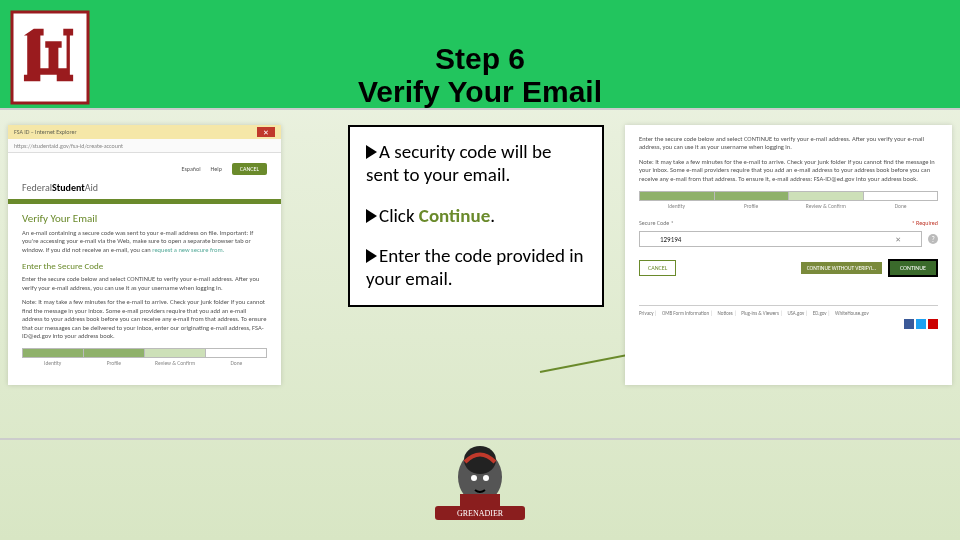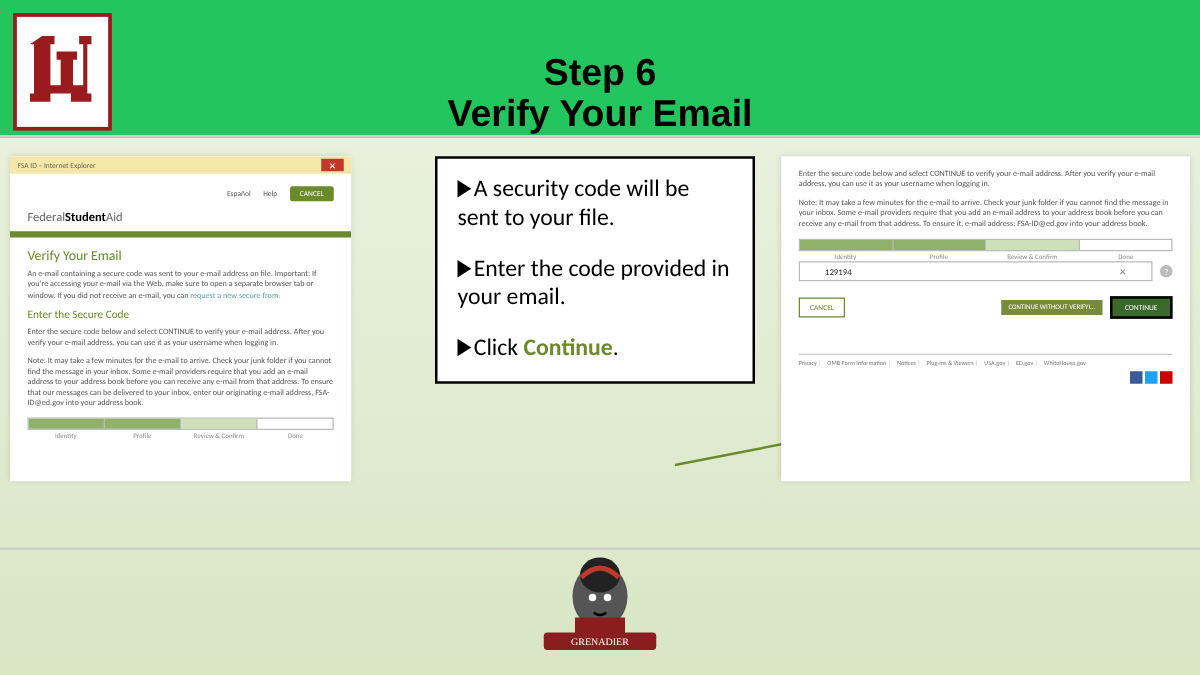--- a/index.html
+++ b/index.html
@@ -131,20 +131,23 @@
   </div>
 </div>
 
 <div class="content">
 
   <div class="left-panel">
     <div class="browser-bar">
       <span>FSA ID – Internet Explorer</span>
       <span class="close-btn">✕</span>
     </div>
+    <div class="url-bar">
+      <span>https://studentaid.gov/fsa-id/create-account</span>
+    </div>
     <div class="lp-body">
       <div class="top-links">
         <span>Español</span>
         <span>Help</span>
         <span class="cancel-chip">CANCEL</span>
       </div>
       <div class="fsa-logo">
         <span>Federal</span><b>Student</b><span>Aid</span>
       </div>
       <div class="hr"></div>
@@ -165,46 +168,50 @@
         <span>Identity</span>
         <span>Profile</span>
         <span>Review &amp; Confirm</span>
         <span>Done</span>
       </div>
     </div>
   </div>
 
   <div class="center-box">
     <div class="bullet">
-      <span class="arrow"></span><span>A security code will be sent to your file.</span>
+      <span class="arrow"></span><span>A security code will be sent to your email.</span>
+    </div>
+    <div class="bullet">
+      <span class="arrow"></span><span>Click </span><span class="clink">Continue</span><span>.</span>
     </div>
     <div class="bullet">
       <span class="arrow"></span><span>Enter the code provided in your email.</span>
-    </div>
-    <div class="bullet">
-      <span class="arrow"></span><span>Click </span><span class="clink">Continue</span><span>.</span>
     </div>
   </div>
 
   <div class="pointer-line"></div>
 
   <div class="right-panel">
     <div class="lp-p">Enter the secure code below and select CONTINUE to verify your e-mail address. After you verify your e-mail address, you can use it as your username when logging in.</div>
     <div class="lp-p">Note: It may take a few minutes for the e-mail to arrive. Check your junk folder if you cannot find the message in your inbox. Some e-mail providers require that you add an e-mail address to your address book before you can receive any e-mail from that address. To ensure it, e-mail address: FSA-ID@ed.gov into your address book.</div>
     <div class="prog-bar">
       <div class="prog-seg fill"></div>
         <div class="prog-seg fill"></div>
         <div class="prog-seg curr"></div>
         <div class="prog-seg"></div>
     </div>
     <div class="prog-labels">
       <span>Identity</span>
       <span>Profile</span>
       <span>Review &amp; Confirm</span>
       <span>Done</span>
+    </div>
+    <div class="rp-row">
+      <span class="rp-label">Secure Code *</span>
+      <span class="rp-req">* Required</span>
     </div>
     <div class="code-input">
       <div class="code-box">
         <span>129194</span>
         <span class="clear-x">✕</span>
       </div>
       <div class="help-q">?</div>
     </div>
     <div class="rp-buttons">
       <div class="btn-out">CANCEL</div>

